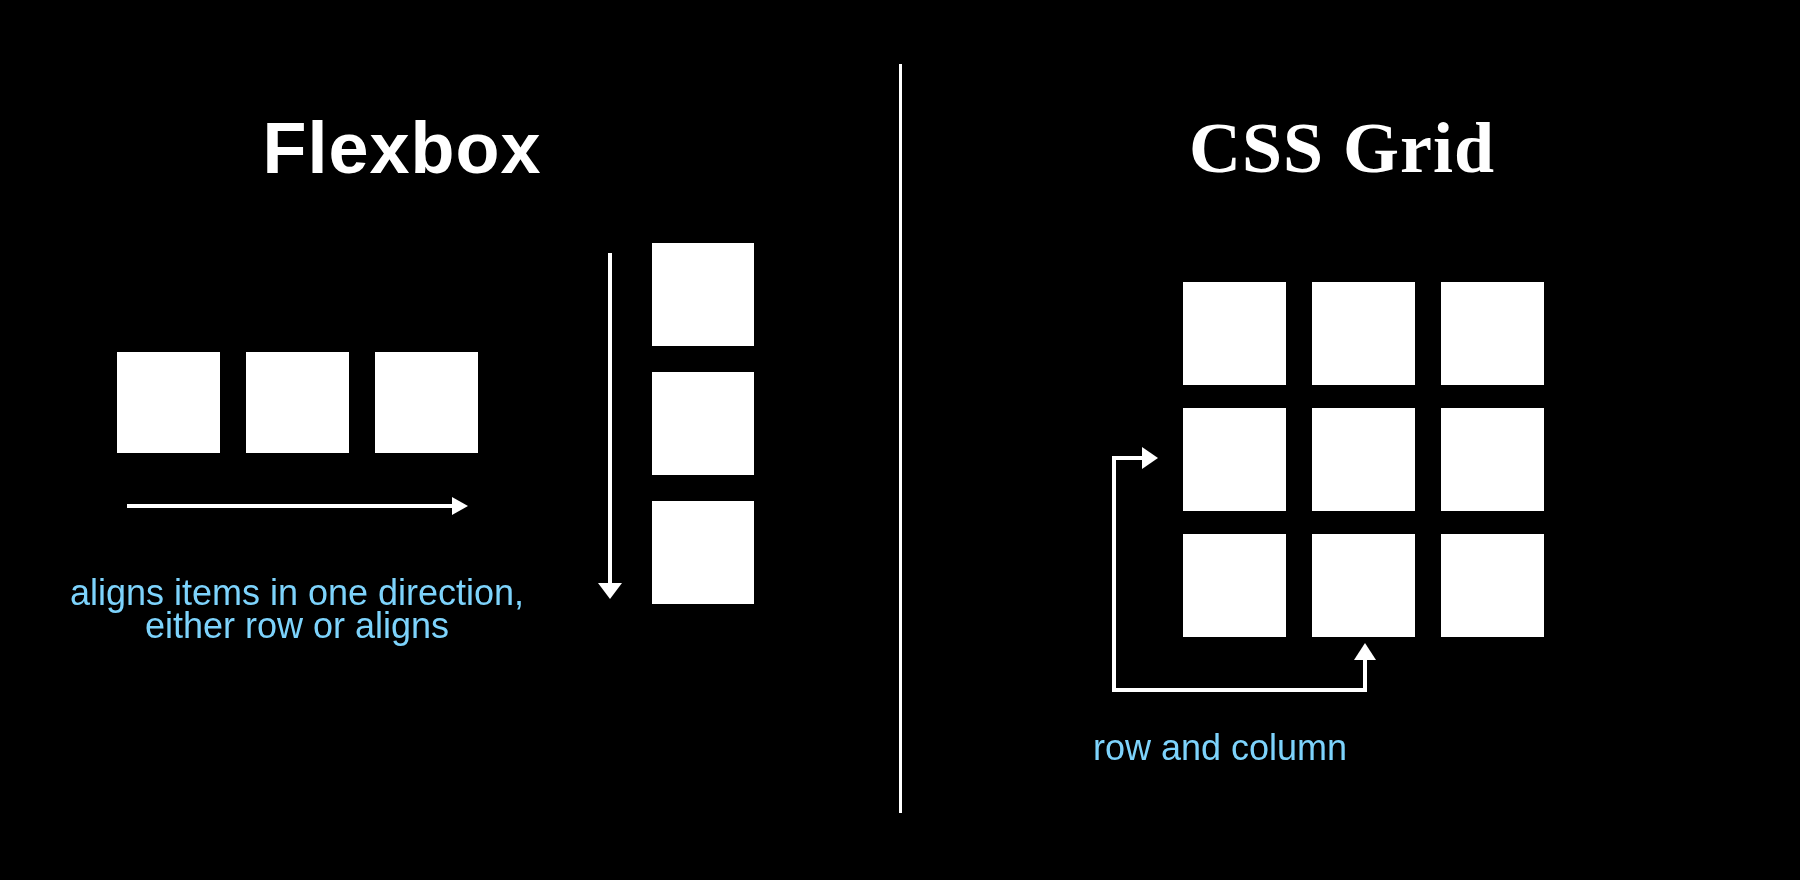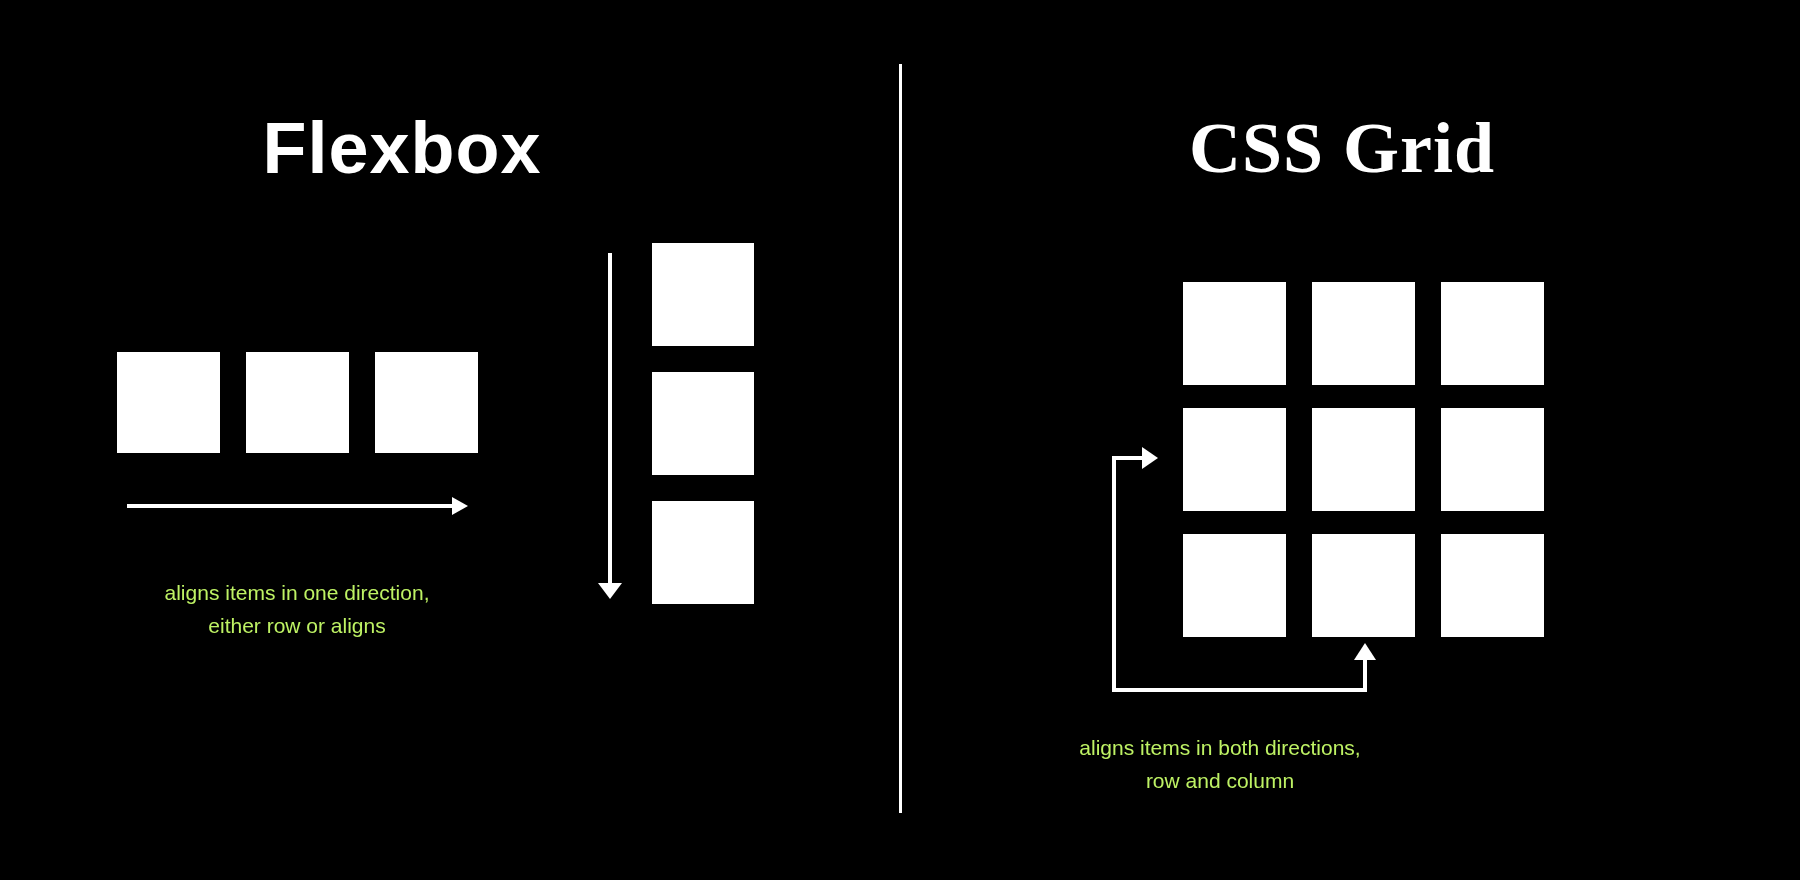--- a/index.html
+++ b/index.html
@@ -25,26 +25,26 @@
     white-space: nowrap;
     line-height: 1;
     margin-left: 28px;
   }
   #flexbox-title { left: 374px; }
   #grid-title { left: 1314px; font-family: Liberation Serif, serif; }
 
   .caption {
     position: absolute;
     transform: translateX(-50%);
-    font-size: 21px;
+    font-size: 36px;
     font-weight: 400;
     line-height: 33px;
     text-align: center;
     white-space: nowrap;
-    color: #bef264;
+    color: #7dd3fc;
   }
   #flexbox-caption { left: 297px; top: 576px; }
   #grid-caption { left: 1220px; top: 731px; }
 
   .square { background: #ffffff; }
 
   
   #flex-row-demo {
     position: absolute;
     left: 117px;
@@ -173,15 +173,14 @@
   </div>
 
 <div class="arrow-seg" id="grid-arrow-h-top"></div>
 <div class="arrow-head" id="grid-arrow-head-right"></div>
 <div class="arrow-seg" id="grid-arrow-v-left"></div>
 <div class="arrow-seg" id="grid-arrow-h-bottom"></div>
 <div class="arrow-seg" id="grid-arrow-v-right"></div>
 <div class="arrow-head" id="grid-arrow-head-up"></div>
 
 <div class="caption" id="grid-caption">
-  <div>aligns items in both directions,</div>
   <div>row and column</div>
 </div>
 
 </body></html>

